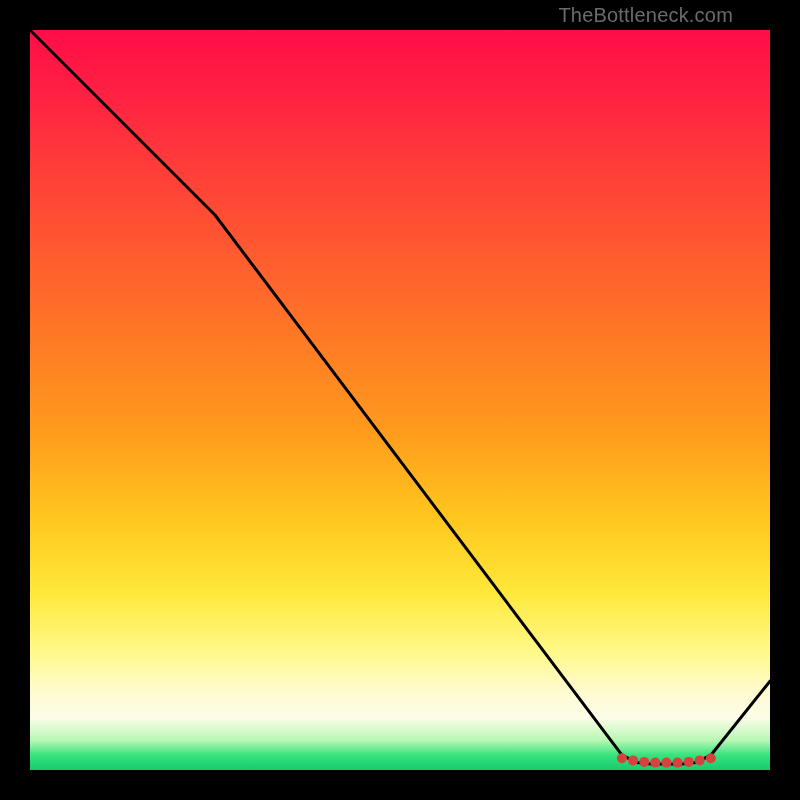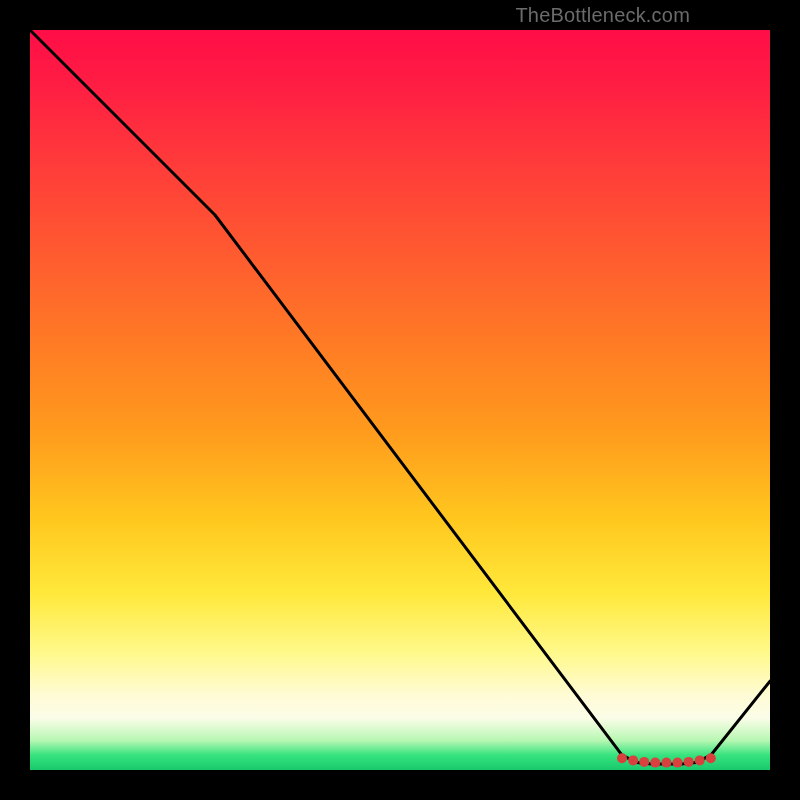--- a/index.html
+++ b/index.html
@@ -8,20 +8,21 @@
     width: 800px;
     height: 800px;
     background: #000;
     font-family: Arial, Helvetica, sans-serif;
     overflow: hidden;
   }
   .stage {
     position: relative;
     width: 708px;
     height: 800px;
+    padding-left: 43px;
   }
   .watermark {
     position: absolute;
     top: 4px;
     right: 18px;
     color: #6b6b6b;
     font-size: 20px;
     font-weight: 500;
     letter-spacing: 0.2px;
     user-select: none;

